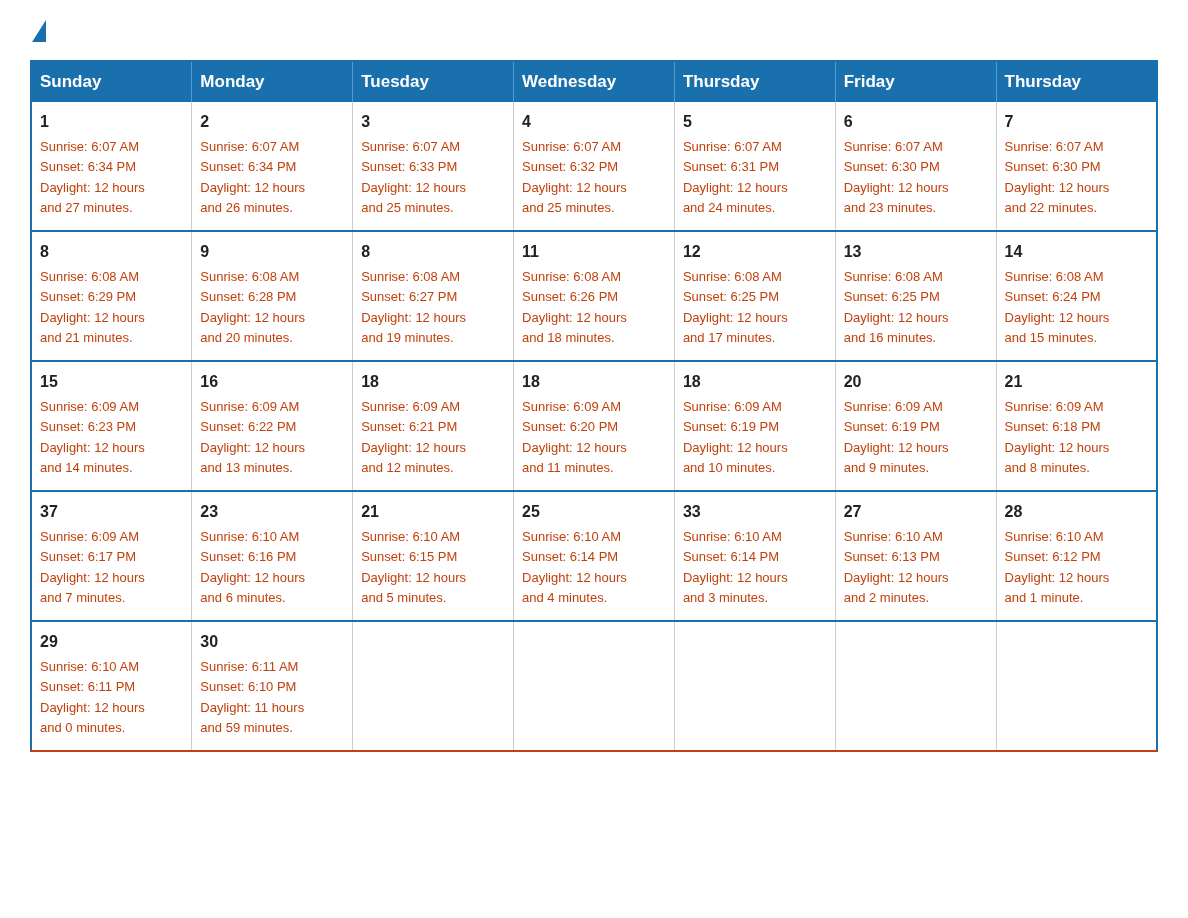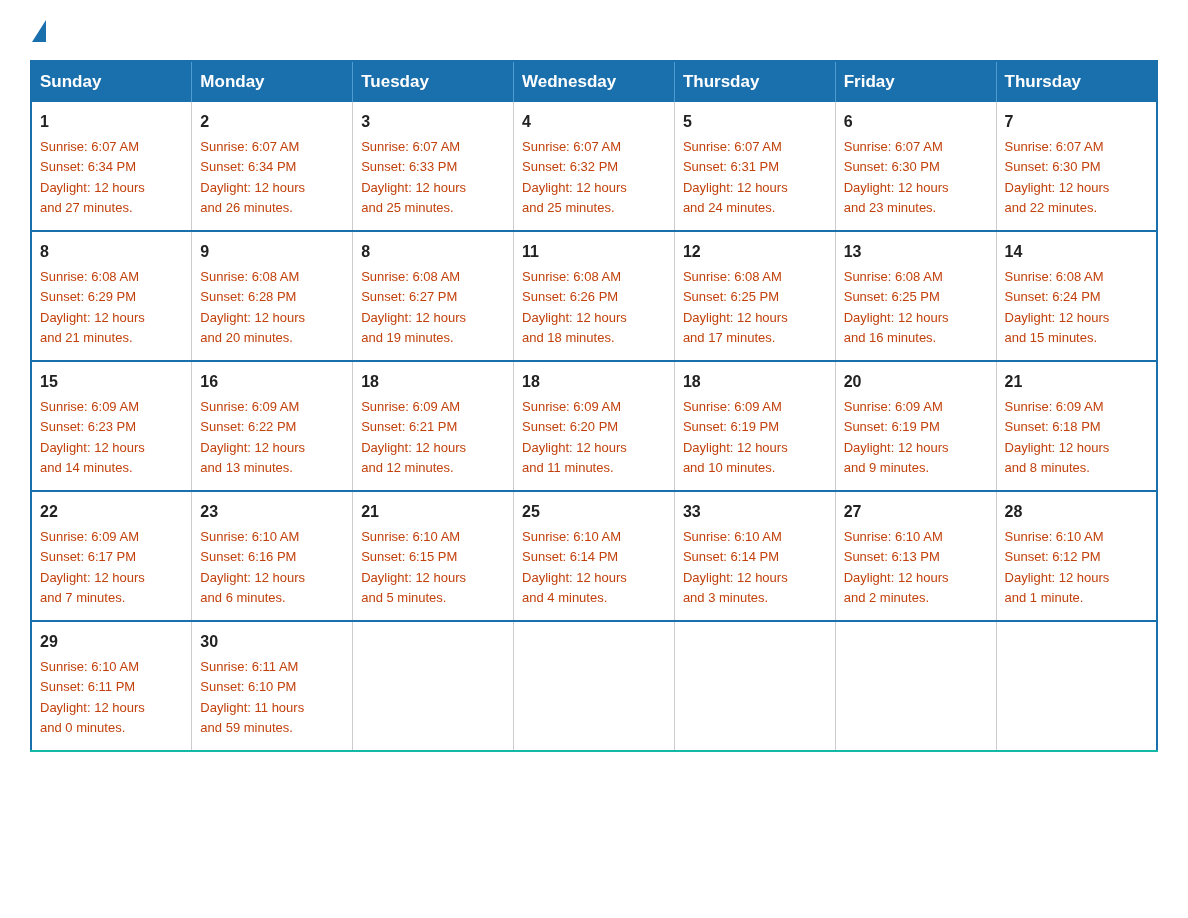--- a/index.html
+++ b/index.html
@@ -70,21 +70,21 @@
       vertical-align: top;
       padding: 8px 8px 12px 8px;
       border-right: 1px solid #ccc;
       border-bottom: 2px solid #1a6fad;
       width: 14.28%;
       font-size: 13.5px;
       color: #222;
       line-height: 1.5;
     }
     .calendar tbody tr td:last-child { border-right: none; }
-    .calendar tbody tr:last-child td { border-bottom: 2px solid #14b8a6; }
+    .calendar tbody tr:last-child td { border-bottom: 2px solid #c2410c; }
     .day-num {
       font-size: 16px;
       font-weight: bold;
       display: block;
       margin-bottom: 3px;
     }
     .day-info {
       font-size: 13px;
       color: #c2410c;
       line-height: 1.55;
@@ -212,21 +212,21 @@
           <span class="day-num">20</span>
           <span class="day-info">Sunrise: 6:09 AM<br>Sunset: 6:19 PM<br>Daylight: 12 hours<br>and 9 minutes.</span>
         </td>
         <td>
           <span class="day-num">21</span>
           <span class="day-info">Sunrise: 6:09 AM<br>Sunset: 6:18 PM<br>Daylight: 12 hours<br>and 8 minutes.</span>
         </td>
       </tr>
       <tr>
         <td>
-          <span class="day-num">22</span>
+          <span class="day-num">37</span>
           <span class="day-info">Sunrise: 6:09 AM<br>Sunset: 6:17 PM<br>Daylight: 12 hours<br>and 7 minutes.</span>
         </td>
         <td>
           <span class="day-num">23</span>
           <span class="day-info">Sunrise: 6:10 AM<br>Sunset: 6:16 PM<br>Daylight: 12 hours<br>and 6 minutes.</span>
         </td>
         <td>
           <span class="day-num">21</span>
           <span class="day-info">Sunrise: 6:10 AM<br>Sunset: 6:15 PM<br>Daylight: 12 hours<br>and 5 minutes.</span>
         </td>

